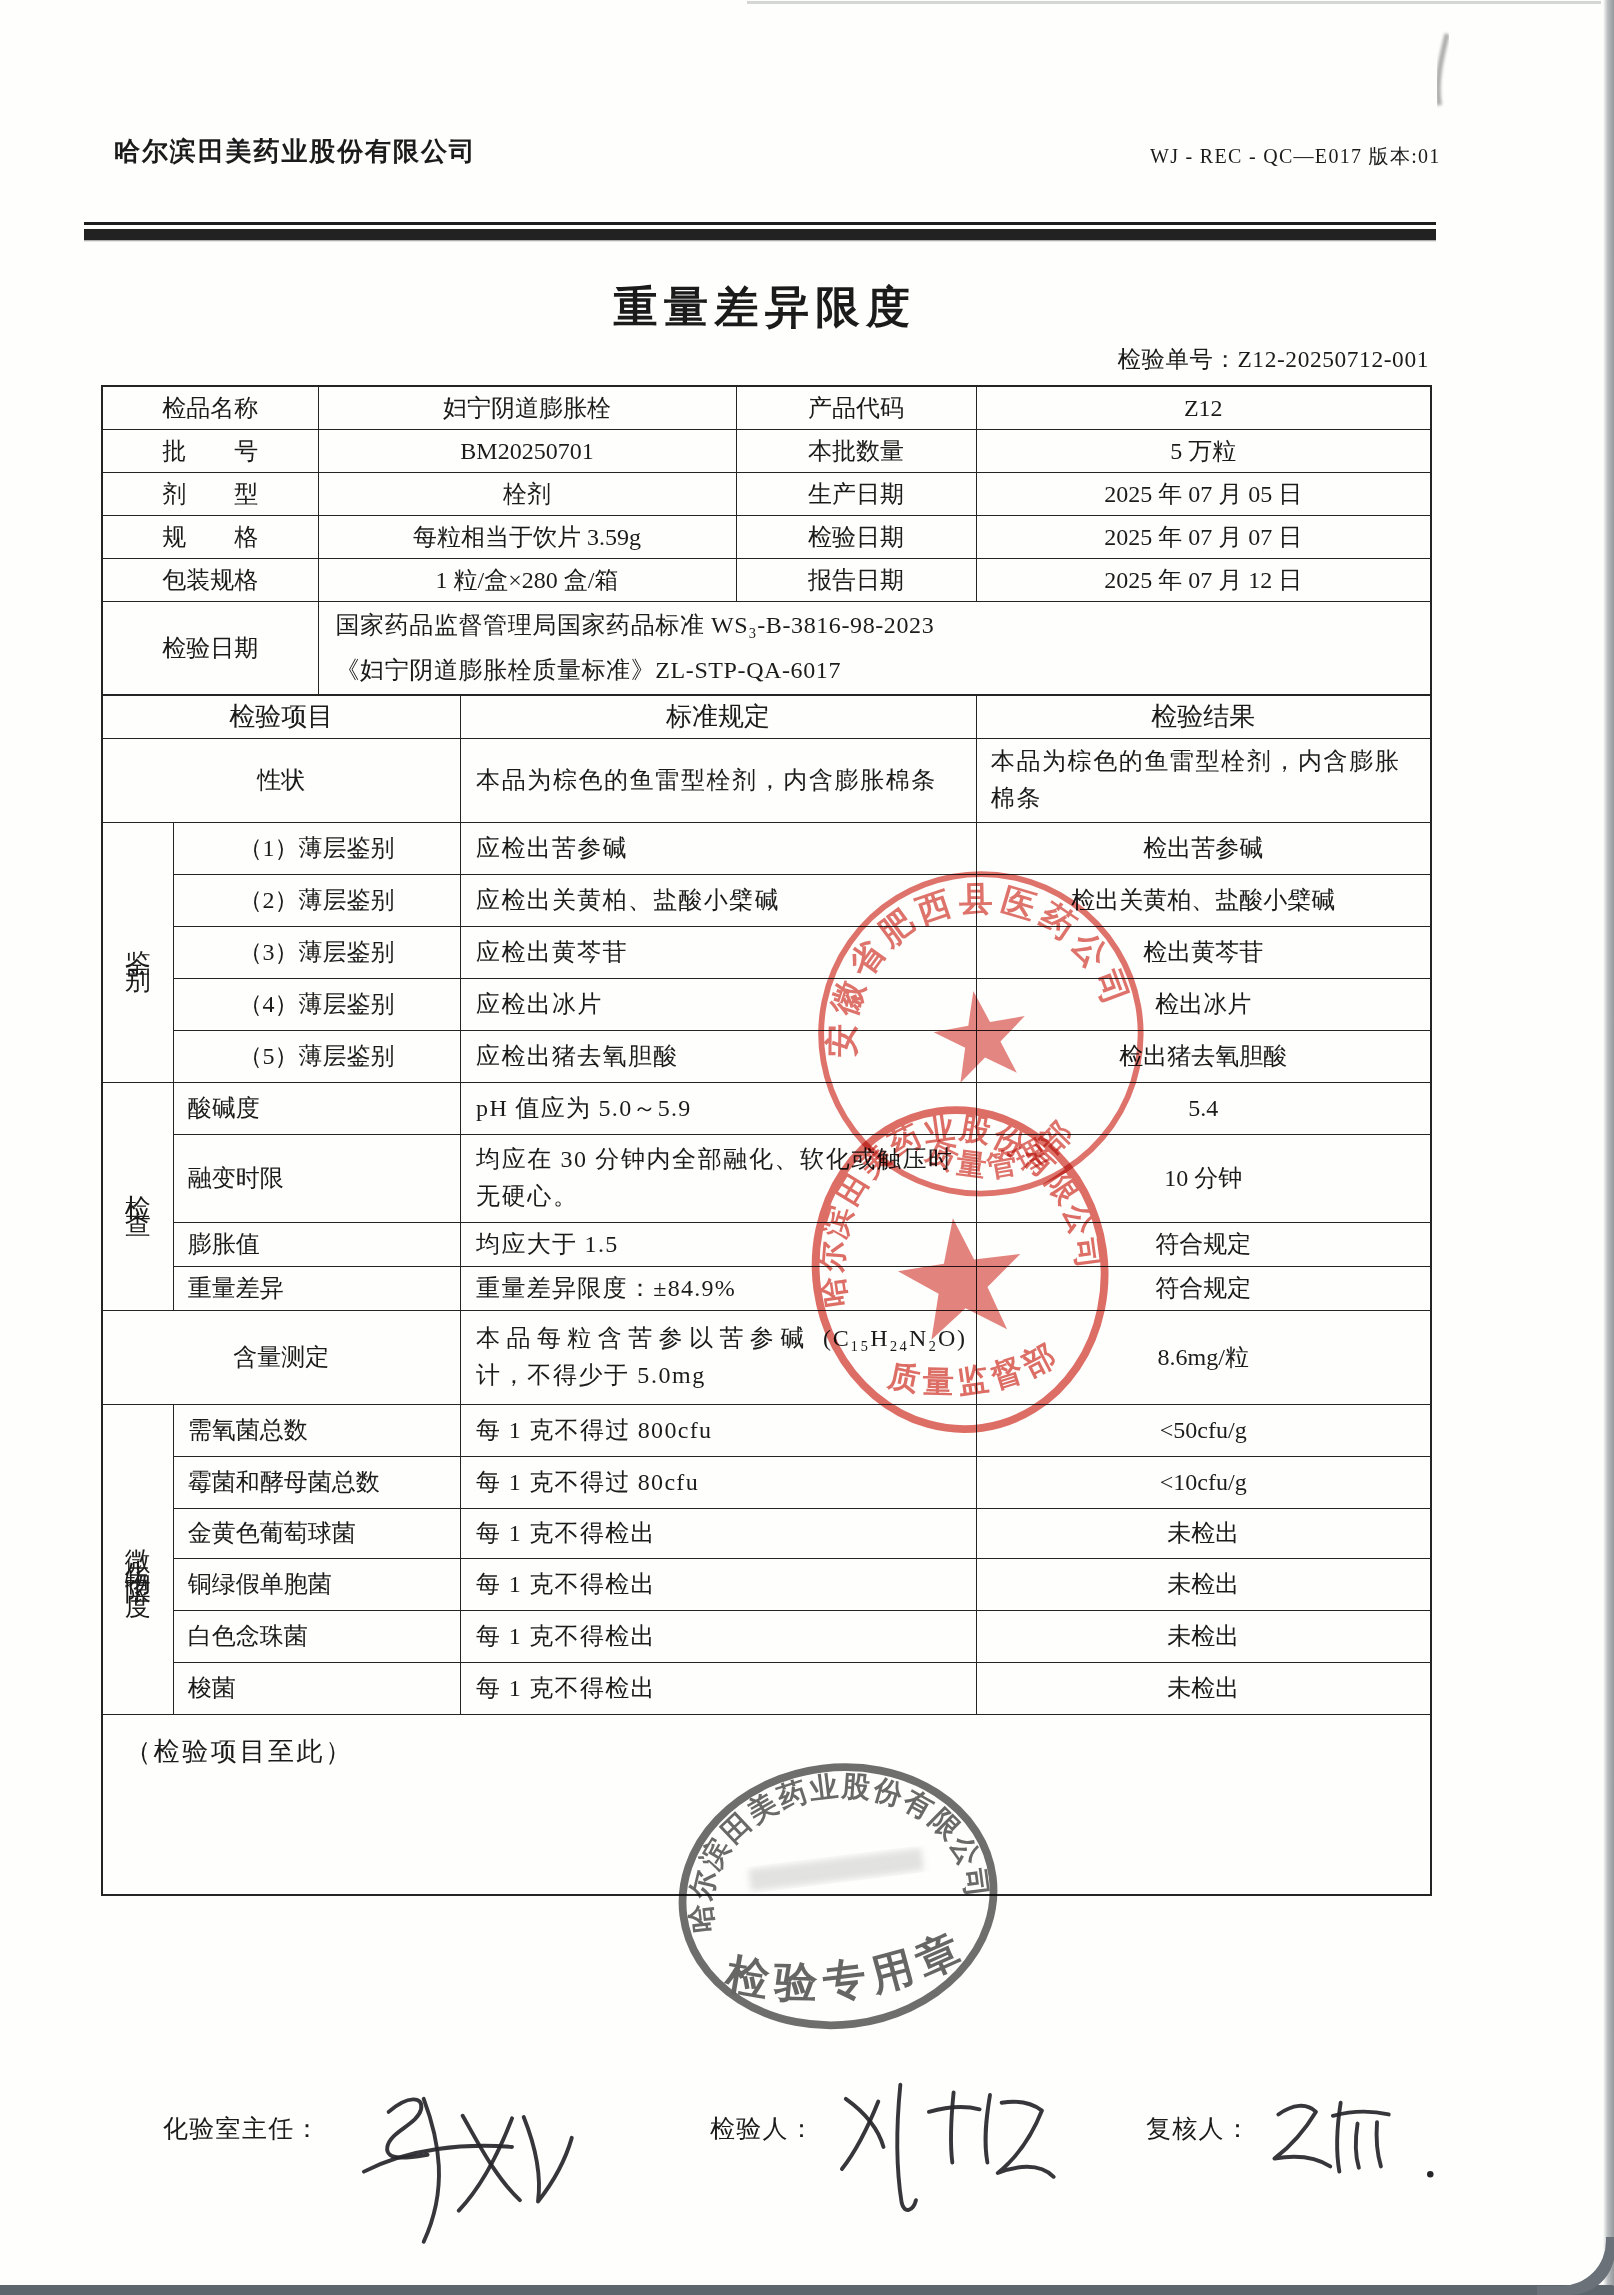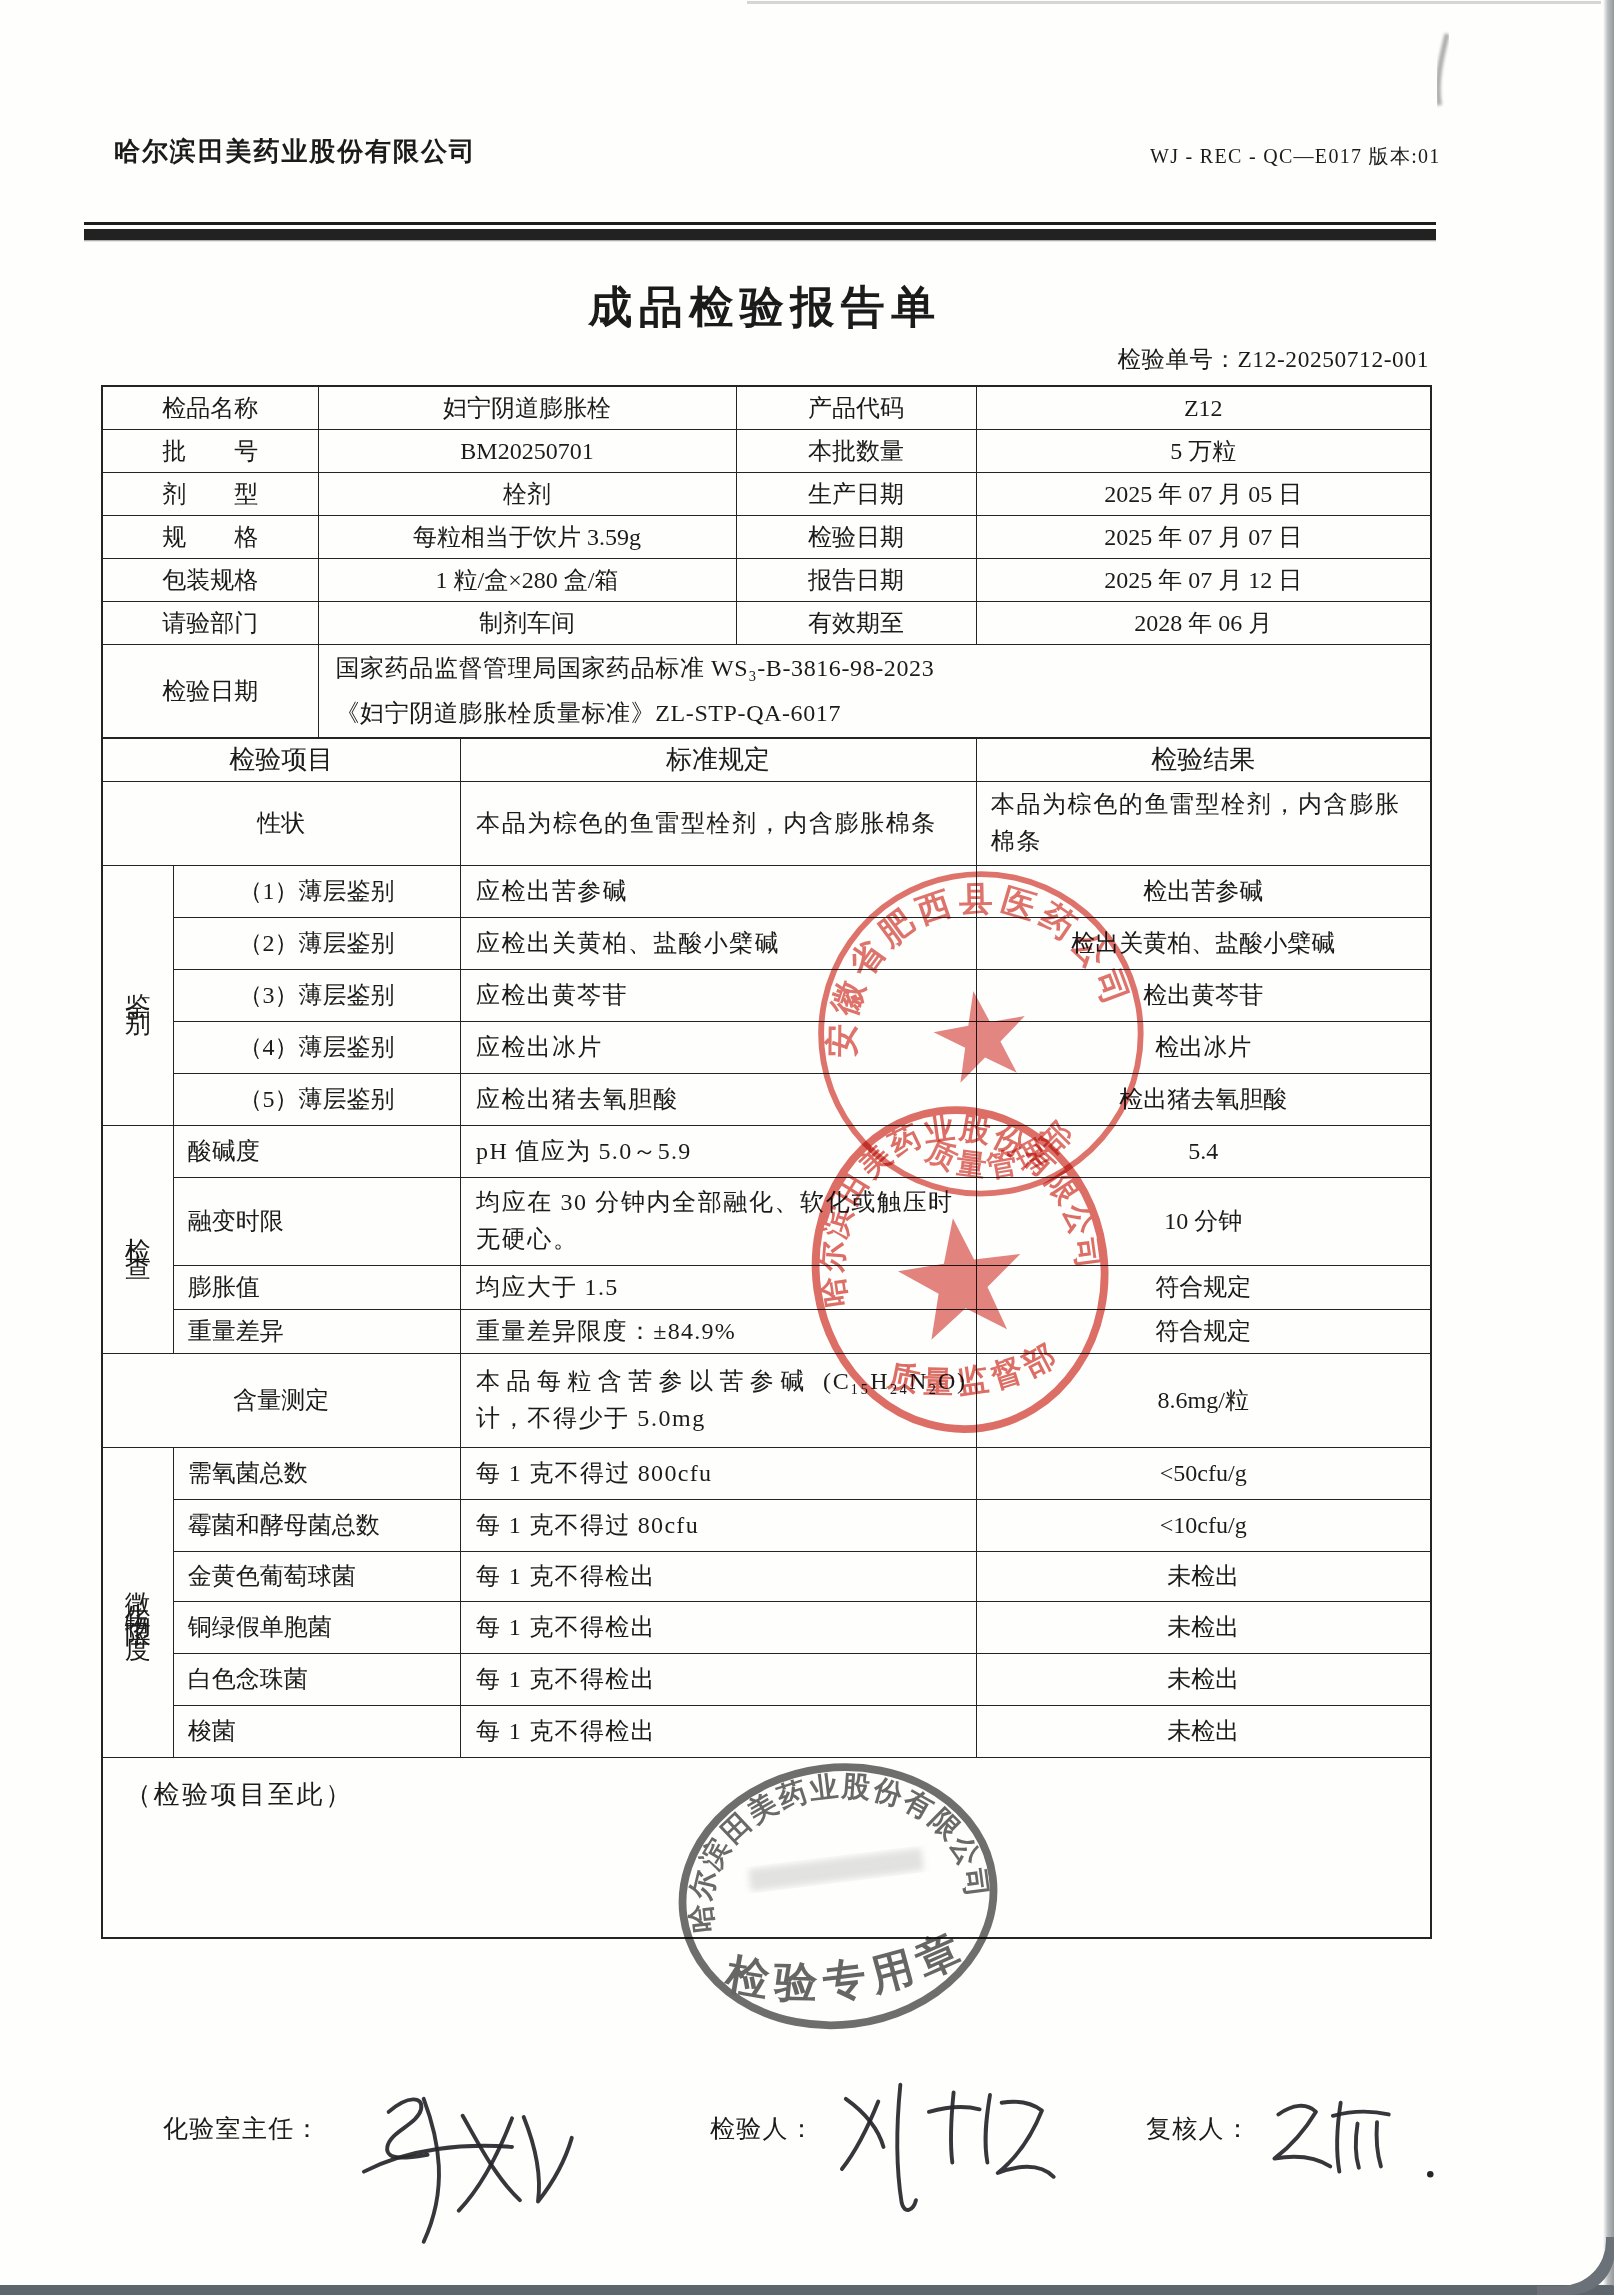--- a/index.html
+++ b/index.html
@@ -64,21 +64,21 @@
 </head>
 <body>
 
 <div class="page">
 
   <div class="co-name">哈尔滨田美药业股份有限公司</div>
   <div class="doc-code">WJ - REC - QC—E017 版本:01</div>
   <div class="rule-thin"></div>
   <div class="rule-thick"></div>
 
-  <div class="doc-title">成品检验报告单</div>
+  <div class="doc-title">重量差异限度</div>
   <div class="report-no">
     <span>检验单号：</span><span>Z12-20250712-001</span>
   </div>
 
   <div class="tables">
 
     <table class="info-tbl">
       <colgroup>
           <col style="width:216px">
           <col style="width:418px">
@@ -108,26 +108,20 @@
         <td>规　　格</td>
         <td>每粒相当于饮片 3.59g</td>
         <td>检验日期</td>
         <td>2025 年 07 月 07 日</td>
       </tr>
       <tr style="height:43px">
         <td>包装规格</td>
         <td>1 粒/盒×280 盒/箱</td>
         <td>报告日期</td>
         <td>2025 年 07 月 12 日</td>
-      </tr>
-      <tr style="height:43px">
-        <td>请验部门</td>
-        <td>制剂车间</td>
-        <td>有效期至</td>
-        <td>2028 年 06 月</td>
       </tr>
       <tr style="height:94px">
         <td>检验日期</td>
         <td colspan="3" class="basis-cell">
           <div>国家药品监督管理局国家药品标准 WS₃-B-3816-98-2023</div>
           <div>《妇宁阴道膨胀栓质量标准》ZL-STP-QA-6017</div>
         </td>
       </tr>
     </tbody>
       </table>

